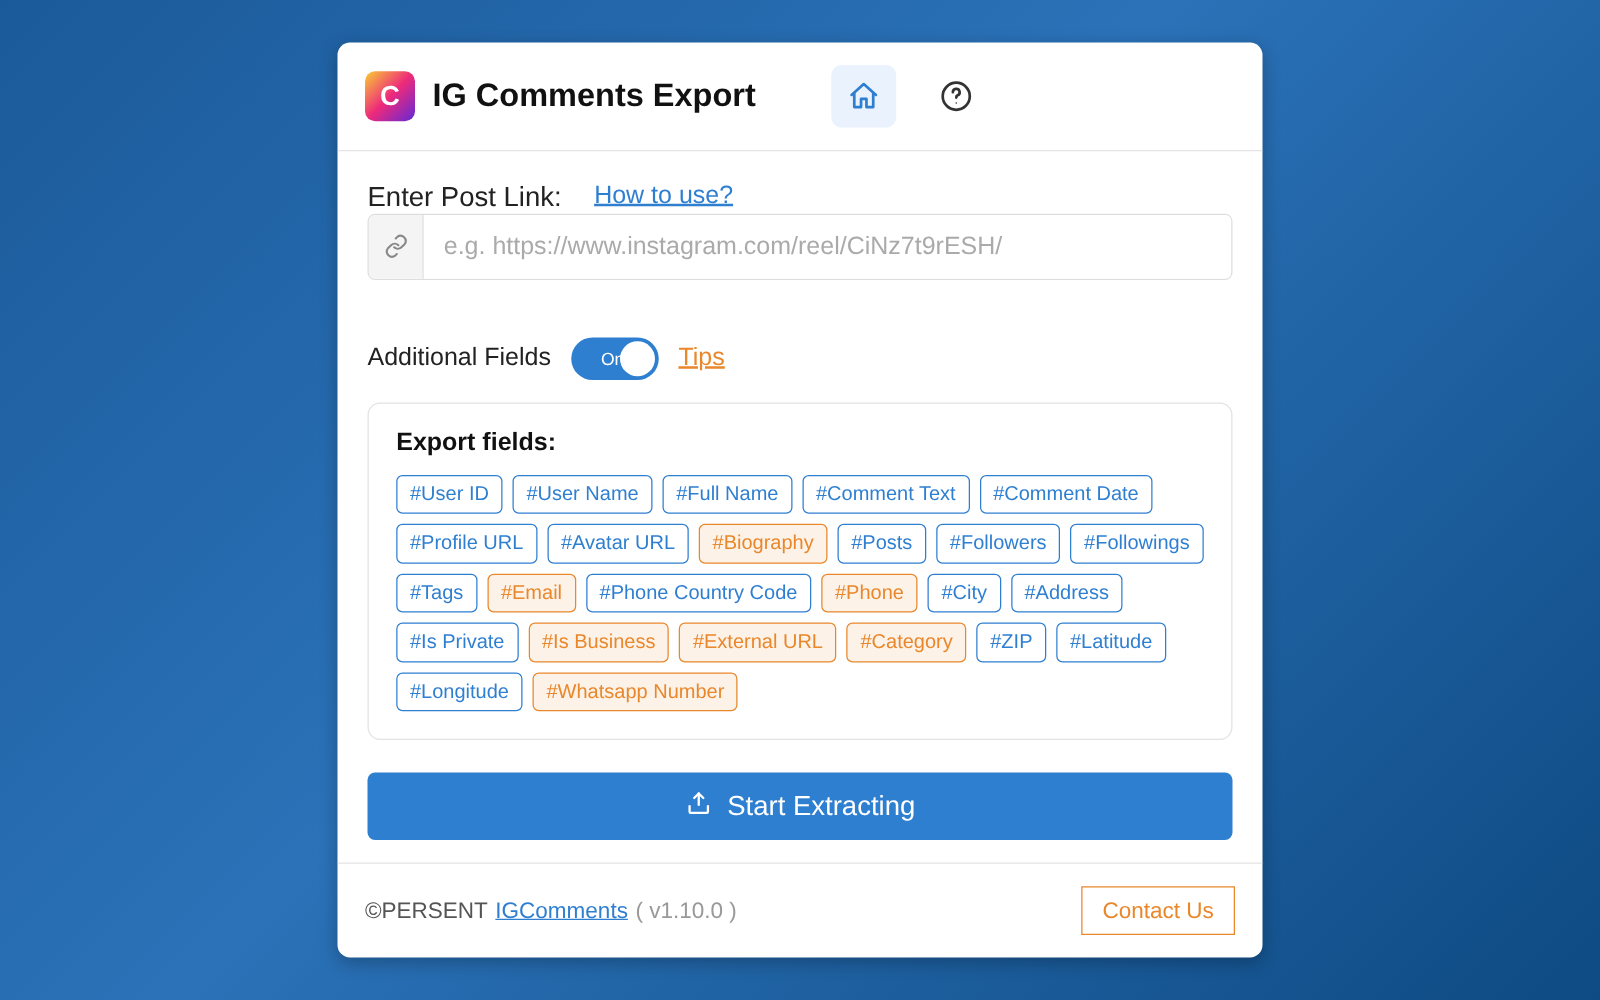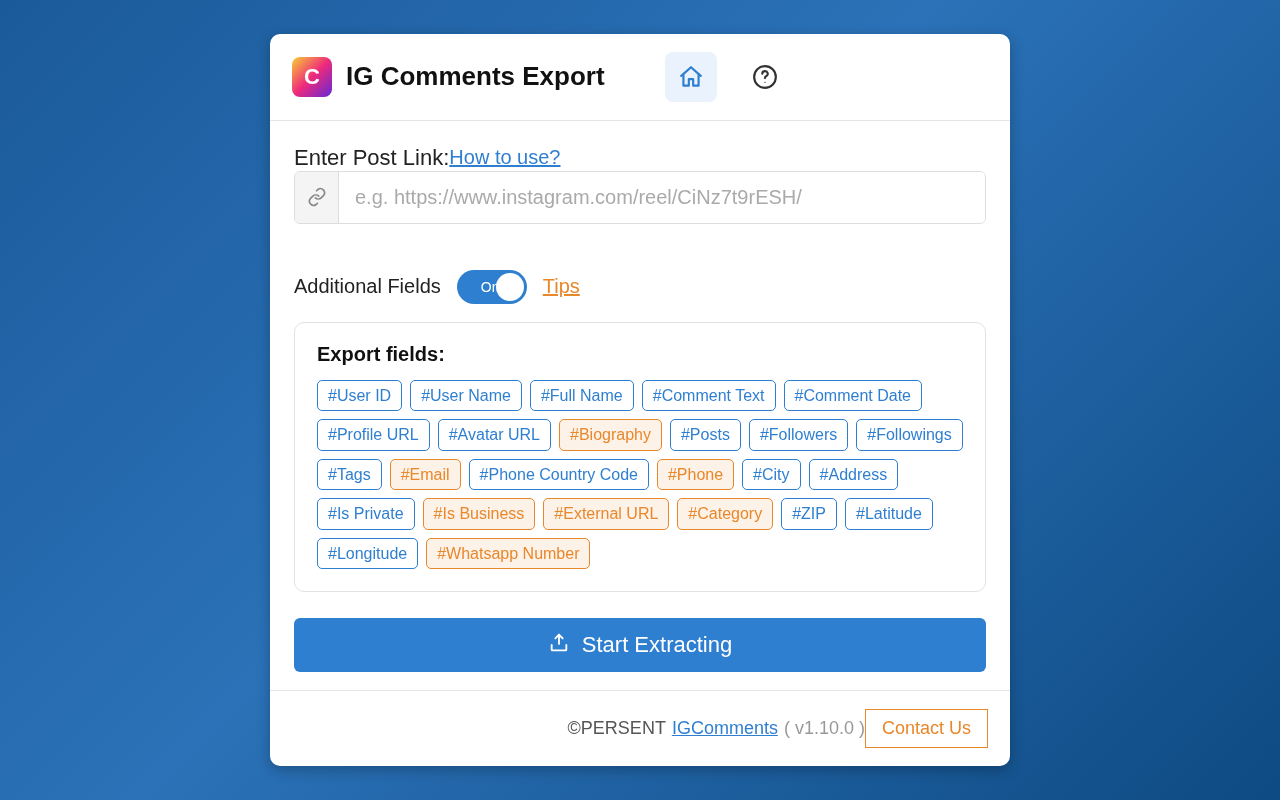--- a/index.html
+++ b/index.html
@@ -42,21 +42,21 @@
   .icon-btn {
     width: 52px; height: 50px;
     border-radius: 8px;
     display:flex;align-items:center;justify-content:center;
     margin-right: 22px;
   }
   .icon-btn.active { background:#eaf2fd; }
   .icon-btn svg { width:26px; height:26px; }
   .body { padding: 24px 24px 18px 24px; }
   .row-label {
-    display:flex; align-items:center; gap:0;
+    display:flex; align-items:flex-start; gap:26px;
   }
   .row-label-text { font-size:22px; color:#222; }
   .how-link { color:#2f7fd1; font-size:20px; }
   .input-group {
     display:flex;
     border:1px solid #ddd;
     border-radius:6px;
     overflow:hidden;
     margin-bottom: 46px;
   }
@@ -118,21 +118,21 @@
     border-radius:6px;
     font-size:22px;
     padding:14px;
     display:flex;justify-content:center;gap:12px;
     cursor:pointer;
   }
   .extract-btn svg{width:22px;height:22px;}
   .footer{
     border-top:1px solid #e4e4e4;
     padding:18px 22px;
-    display:flex;align-items:center;justify-content:flex-end;
+    display:flex;align-items:center;justify-content:space-between;
     font-size:18px;
     color:#555;
   }
   .footer-left{display:flex;gap:6px;align-items:center;}
   .footer-link{color:#2f7fd1;text-decoration:underline;}
   .version{color:#999;}
   .contact-btn{
     border:1px solid #e9872b;
     color:#e9872b;
     background:#fff;

